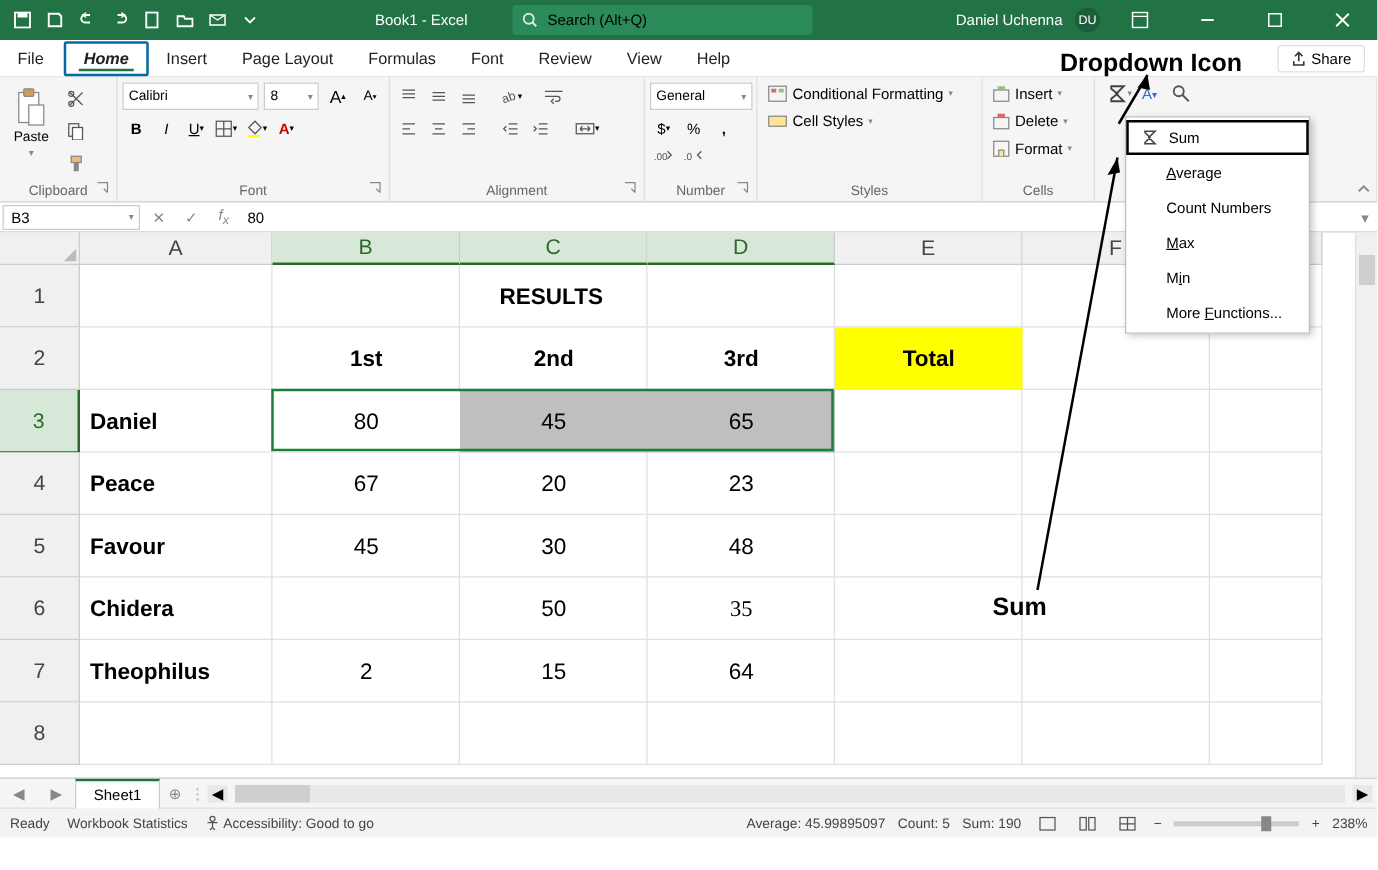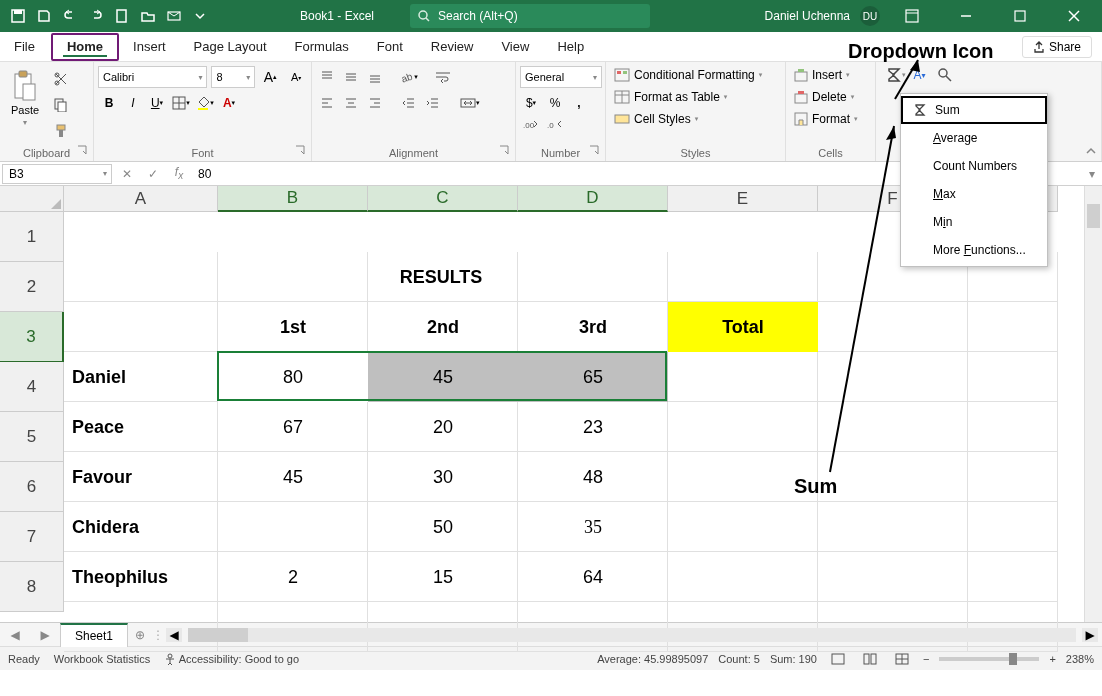--- a/index.html
+++ b/index.html
@@ -4,33 +4,33 @@
 <style>
 * { margin: 0; padding: 0; box-sizing: border-box; font-family: "Segoe UI", Arial, sans-serif; -webkit-font-smoothing: antialiased; }
 body { width: 1102px; height: 696px; background: #fff; position: relative; overflow: hidden; }
 
 
 .titlebar { height: 32px; background: #217346; color: #fff; display: flex; align-items: center; font-size: 12px; position: relative; }
 .titlebar .left-controls { display: flex; align-items: center; gap: 2px; padding-left: 6px; }
 .titlebar .left-controls .tb-btn { width: 24px; height: 24px; display: flex; align-items: center; justify-content: center; cursor: pointer; }
 .titlebar .tb-btn svg { display: block; }
 .titlebar .title-text { position: absolute; left: 50%; transform: translateX(-50%); left: 300px; transform:none; }
-.titlebar .search { position:absolute; left:410px; top:4px; width:240px; height:24px; background:#2a8a5a; border-radius:3px; display:flex; align-items:center; gap:8px; padding:0 8px; color:#ffffff; font-size:12px;}
+.titlebar .search { position:absolute; left:410px; top:4px; width:240px; height:24px; background:#2a8a5a; border-radius:3px; display:flex; align-items:center; gap:8px; padding:0 8px; color:#000000; font-size:12px;}
 .titlebar .right { margin-left:auto; display:flex; align-items:center; gap:10px; padding-right:6px; }
 .titlebar .avatar { width:20px; height:20px; border-radius:50%; background:#1b5e3a; display:flex; align-items:center; justify-content:center; font-size:10px; }
 .titlebar .win-btn { width:44px; height:32px; display:flex; align-items:center; justify-content:center; cursor:pointer; }
 .titlebar .win-btn svg { display:block; }
 
 
 .tabs { height:30px; background:#fff; border-bottom:1px solid #e0e0e0; display:flex; align-items:center; font-size:13px; }
 .tabs .tab { padding:0 14px; height:30px; display:flex; align-items:center; cursor:pointer; color:#222; }
 .tabs .tab.file { }
 .tabs .tab.active { font-weight:600; position:relative; }
 .tabs .tab.active::after { content:""; position:absolute; bottom:2px; left:10px; right:10px; height:2px; background:#217346; }
-.tabs .tab.active-outline { border:2px solid #701a75; border-radius:2px; margin-left:2px; height:28px; }
+.tabs .tab.active-outline { border:2px solid #0369a1; border-radius:2px; margin-left:2px; height:28px;font-style:italic; }
 .tabs .spacer { flex:1; }
 .tabs .share { margin-right:10px; border:1px solid #ddd; border-radius:3px; padding:3px 10px; font-size:12px; display:flex; align-items:center; gap:4px; cursor:pointer; }
 
 
 .ribbon { height:100px; background:#f5f5f5; border-bottom:1px solid #d0d0d0; display:flex; }
 .rgroup { border-right:1px solid #e0e0e0; display:flex; flex-direction:column; position:relative; padding:4px 4px 0; }
 .rgroup .label { position:absolute; bottom:2px; left:0; right:0; text-align:center; font-size:11px; color:#666; }
 .rgroup .launcher { position:absolute; bottom:4px; right:4px; width:12px; height:12px; cursor:pointer; }
 
 
@@ -488,29 +488,20 @@
         <svg width="16" height="14">
           <rect x="1" y="1" width="14" height="12" fill="none" stroke="#888"></rect>
           <rect x="3" y="3" width="4" height="3" fill="#e06666"></rect>
           <rect x="9" y="3" width="4" height="3" fill="#93c47d"></rect>
         </svg>
         <span>Conditional Formatting</span>
         <span style="font-size:7px;color:#888">▾</span>
       </div>
     <div class="style-item">
         <svg width="16" height="14">
-          <rect x="1" y="1" width="14" height="12" fill="none" stroke="#888"></rect>
-          <line x1="1" y1="5" x2="15" y2="5" stroke="#888"></line>
-          <line x1="8" y1="1" x2="8" y2="13" stroke="#888"></line>
-        </svg>
-        <span>Format as Table</span>
-        <span style="font-size:7px;color:#888">▾</span>
-      </div>
-    <div class="style-item">
-        <svg width="16" height="14">
           <rect x="1" y="3" width="14" height="8" fill="#ffe599" stroke="#888"></rect>
         </svg>
         <span>Cell Styles</span>
         <span style="font-size:7px;color:#888">▾</span>
       </div>
     <div class="label">Styles</div>
   </div>
 
   <div class="rgroup cells">
     <div class="cell-item">
@@ -596,21 +587,21 @@
       <div class="row-headers" id="rowheaders">
           <div class="rowh" style="height: 50px;">1</div>
           <div class="rowh" style="height: 50px;">2</div>
           <div class="rowh selected" style="height: 50px;">3</div>
           <div class="rowh" style="height: 50px;">4</div>
           <div class="rowh" style="height: 50px;">5</div>
           <div class="rowh" style="height: 50px;">6</div>
           <div class="rowh" style="height: 50px;">7</div>
           <div class="rowh" style="height: 50px;">8</div>
         </div>
-      <div class="grid" id="grid" style="width: 994px; height: 400px; margin-top: 40px;">
+      <div class="grid" id="grid" style="width: 994px; height: 400px;">
           <div class="cell" style="left: 0px; top: 0px; width: 154px; height: 50px;"></div>
           <div class="cell" style="left: 154px; top: 0px; width: 150px; height: 50px;"></div>
           <div class="cell" style="left: 304px; top: 0px; width: 150px; height: 50px;"></div>
           <div class="cell" style="left: 454px; top: 0px; width: 150px; height: 50px;"></div>
           <div class="cell" style="left: 604px; top: 0px; width: 150px; height: 50px;"></div>
           <div class="cell" style="left: 754px; top: 0px; width: 150px; height: 50px;"></div>
           <div class="cell" style="left: 904px; top: 0px; width: 90px; height: 50px;"></div>
           <div class="cell" style="left: 0px; top: 50px; width: 154px; height: 50px;"></div>
           <div class="cell" style="left: 154px; top: 50px; width: 150px; height: 50px;"></div>
           <div class="cell" style="left: 304px; top: 50px; width: 150px; height: 50px;"></div>

